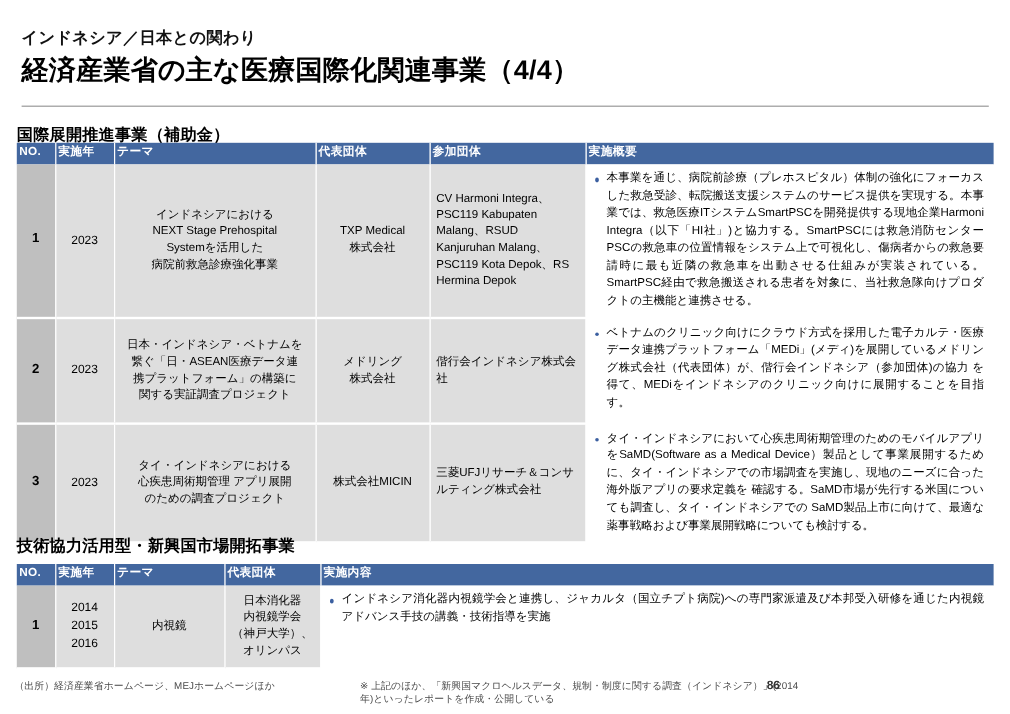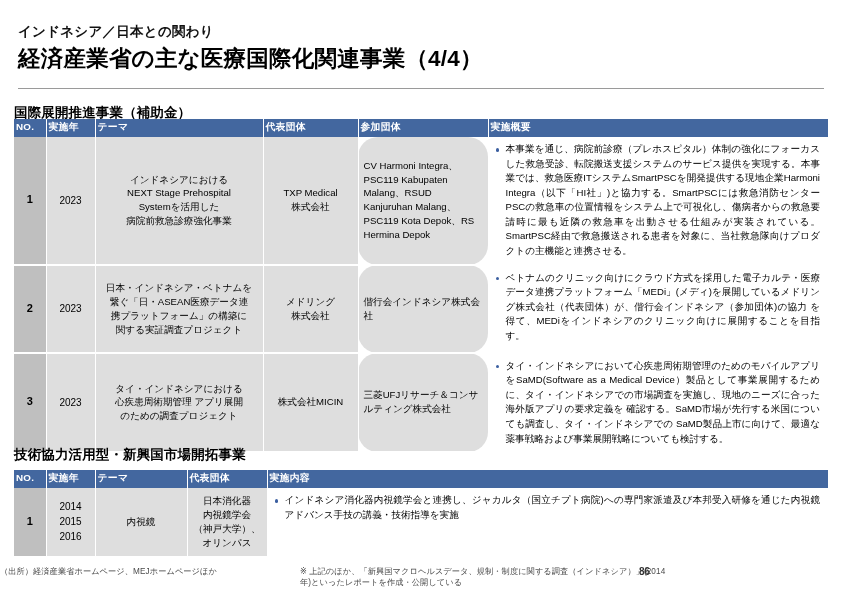--- a/index.html
+++ b/index.html
@@ -110,21 +110,21 @@
     font-size: 11px;
     color: #000;
   }
   td.c-year {
     text-align: center;
     font-size: 10px;
     line-height: 1.5;
   }
   td.c-theme  { text-align: center; }
   td.c-rep    { text-align: center; }
-  td.c-part   { text-align: left; border-radius: 20px; }
+  td.c-part   { text-align: left; }
 
   td.c-desc {
     background: #ffffff;
     border-left: 1px solid #6d28d9;
     text-align: left;
     vertical-align: top;
     padding: 5px 8px 5px 6px;
     border-bottom: 2px solid #ffffff;
   }
 
@@ -150,21 +150,21 @@
 
   
   .footer {
     position: absolute;
     left: 0; right: 0;
     top: 566px;
     height: 22px;
   }
   .src {
     position: absolute;
-    left: 0;
+    left: 12px;
     top: 0;
     font-size: 8.2px;
     color: #4a4a4a;
     letter-spacing: 0.01em;
   }
   .note {
     position: absolute;
     left: 300px;
     top: 0;
     font-size: 8.2px;

